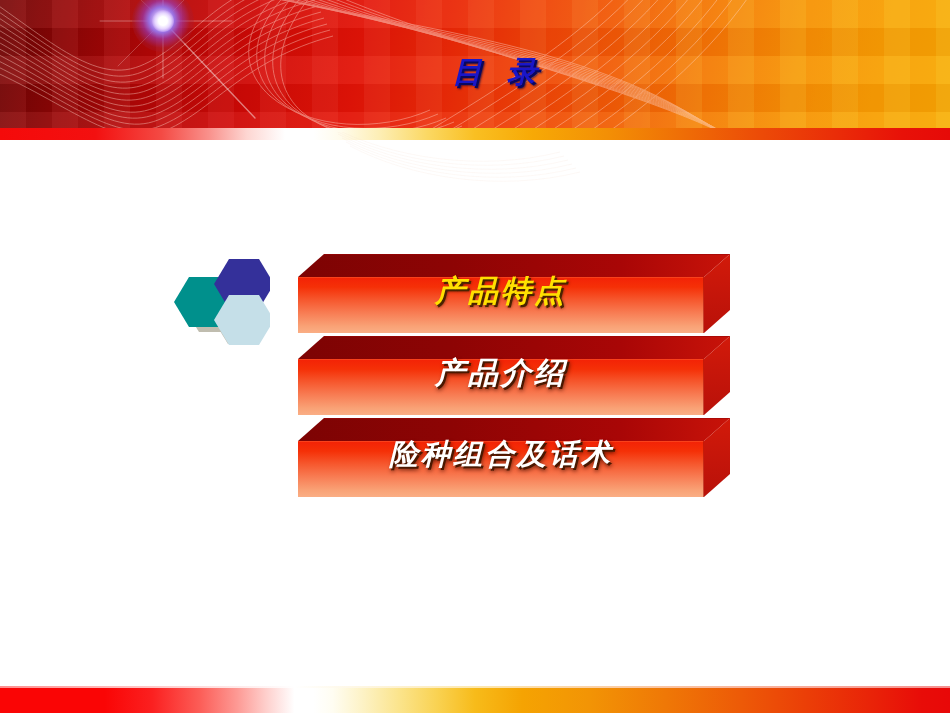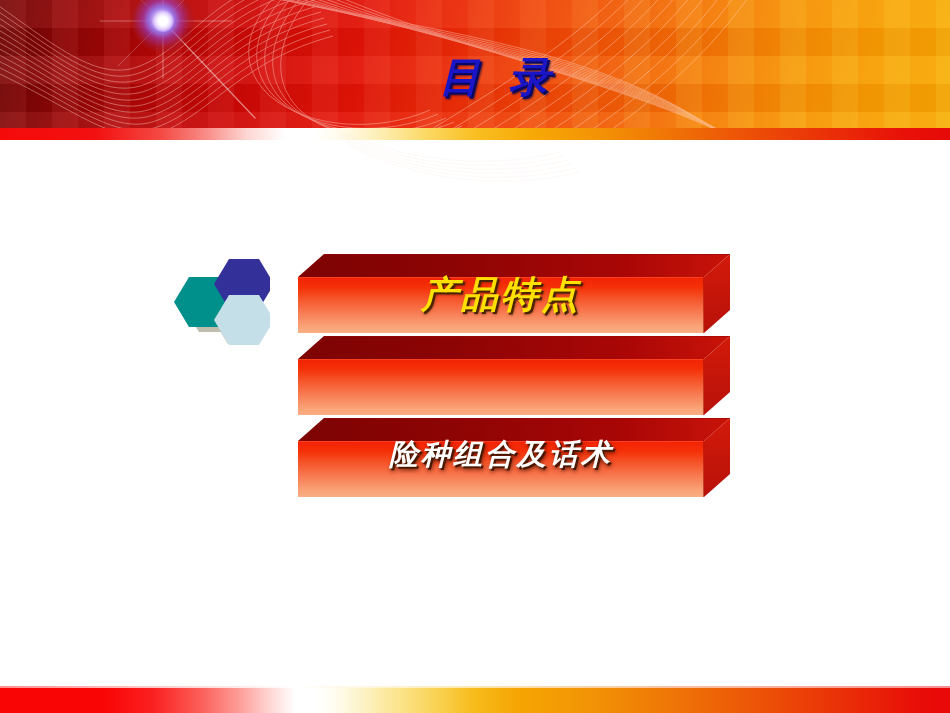--- a/index.html
+++ b/index.html
@@ -117,21 +117,21 @@
   }
 
   
   #slide-title {
     position: absolute;
     left: 398px;
     top: 57px;
     width: 200px;
     text-align: center;
     font-family: "DejaVu Serif", "Liberation Serif", serif;
-    font-size: 41px;
+    font-size: 30px;
     font-weight: bold;
     font-style: italic;
     letter-spacing: 7px;
     color: #1a16c8;
     text-shadow:
        2px 2px 0 #0a0860,
        3px 3px 2px rgba(10,6,60,.65);
     white-space: nowrap;
     line-height: 1;
     z-index: 6;
@@ -153,21 +153,21 @@
     height: 84px;
   }
   .menu-box .box-svg { position: absolute; left: 0; top: 0; }
   .menu-box .box-label {
     position: absolute;
     left: 0;
     top: 22px;
     width: 406px;
     text-align: center;
     font-family: "DejaVu Serif", "Liberation Serif", serif;
-    font-size: 37px;
+    font-size: 30px;
     font-weight: bold;
     font-style: italic;
     letter-spacing: 3px;
     line-height: 1.05;
     white-space: nowrap;
     pointer-events: none;
   }
   .label-gold {
     color: #ffe000;
     text-shadow: 2px 2px 0 #4a2300, 2px 2px 3px rgba(60,20,0,.8);
@@ -376,20 +376,21 @@
           <stop offset="100%" stop-color="#b81109"></stop>
         </linearGradient>
       </defs>
       <polygon points="0,24 26,1 432,1 406,24" fill="url(#topGrad1)"></polygon>
       <polygon points="406,24 432,1 432,57 406,80" fill="url(#sideGrad1)"></polygon>
       <rect x="0" y="24" width="406" height="56" fill="url(#faceGrad1)"></rect>
       <line x1="0" y1="24.5" x2="406" y2="24.5" stroke="#ff6030" stroke-width="1" opacity=".5"></line>
       <line x1="26" y1="1.5" x2="432" y2="1.5" stroke="#9c0606" stroke-width="1" opacity=".6"></line>
       <line x1="405.5" y1="24" x2="405.5" y2="80" stroke="#a81008" stroke-width="1" opacity=".6"></line>
     </svg>
+    <div class="box-label label-white">产品介绍</div>
   </div>
 
   <div class="menu-box" id="menu-box-2">
     <svg class="box-svg" width="432" height="84" viewBox="0 0 432 84">
       <defs>
         <linearGradient id="faceGrad2" x1="0" y1="0" x2="0" y2="1">
           <stop offset="0%" stop-color="#f32206"></stop>
           <stop offset="18%" stop-color="#f53007"></stop>
           <stop offset="40%" stop-color="#f6562c"></stop>
           <stop offset="65%" stop-color="#f87e55"></stop>

